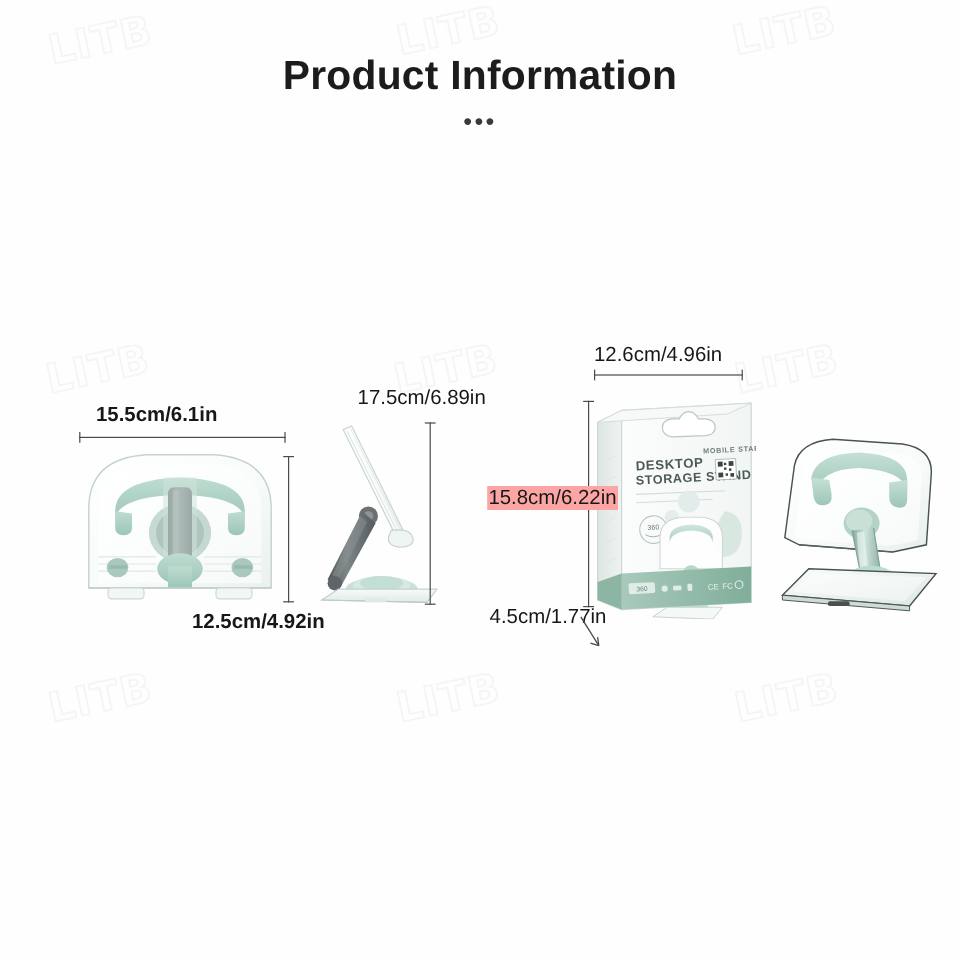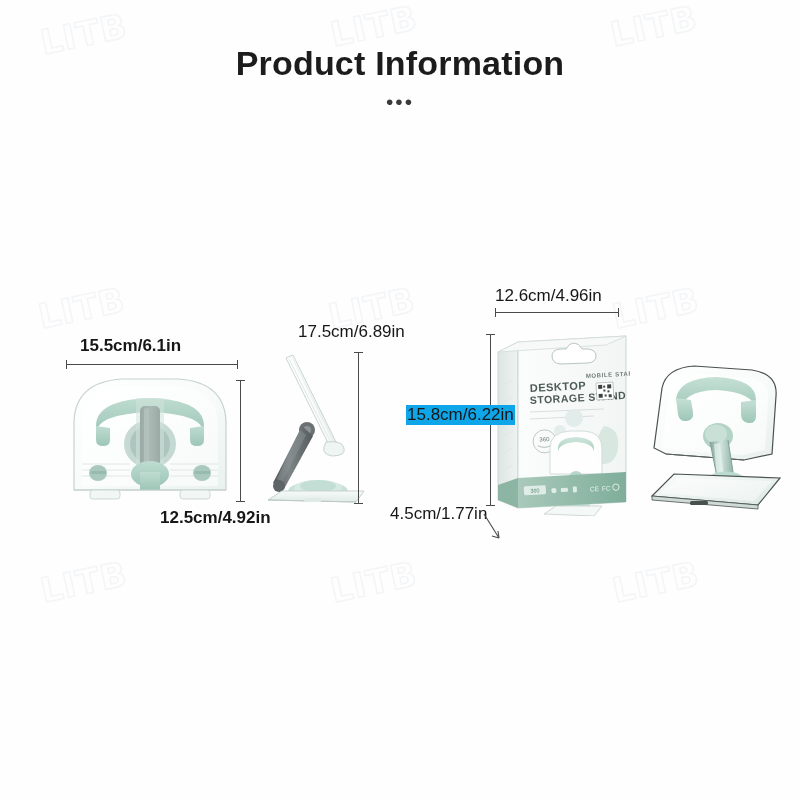--- a/index.html
+++ b/index.html
@@ -259,23 +259,23 @@
       </svg>
     </div>
   </div>
 
   <div class="figure" style="left:390px; top:0; width:260px; height:800px;">
 
     <div class="dim-label" style="left:105px; top:286px;text-align:right;">12.6cm/4.96in</div>
     <div class="dim-line-h" style="left:105px; top:312px; width:124px;"></div>
 
     <div class="dim-line-v" style="left:100px; top:334px; height:172px;"></div>
-    <div class="dim-label" style="left:16px; top:405px; background:#0ea5e9; padding:0 1px;">15.8cm/6.22in</div>
-
-    <div class="dim-label" style="left:0; top:504px;">4.5cm/1.77in</div>
+    <div class="dim-label" style="left:16px; top:405px; background:#fca5a5; padding:0 1px;">15.8cm/6.22in</div>
+
+    <div class="dim-label" style="left:18px; top:504px;">4.5cm/1.77in</div>
     <div class="dim-arrow" style="left:92px; top:512px;">
       <svg width="26" height="32" viewBox="0 0 26 32">
         <path d="M2 2 L17 26" stroke="#4a4a4a" stroke-width="1.1" fill="none"></path>
         <path d="M17 26 L10 24 M17 26 L16 19" stroke="#4a4a4a" stroke-width="1.1" fill="none"></path>
       </svg>
     </div>
 
     <div class="art" style="left:104px; top:330px;">
       <svg width="136" height="186" viewBox="0 0 136 186">
         <defs>

